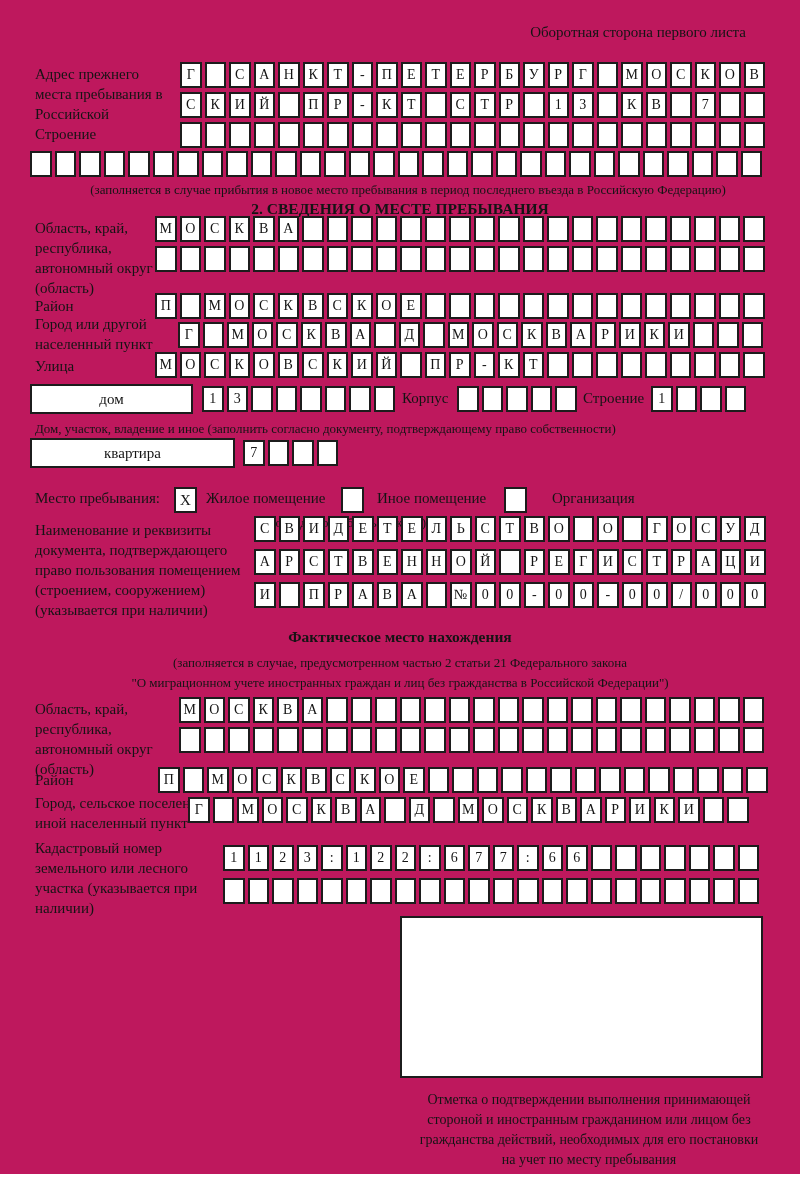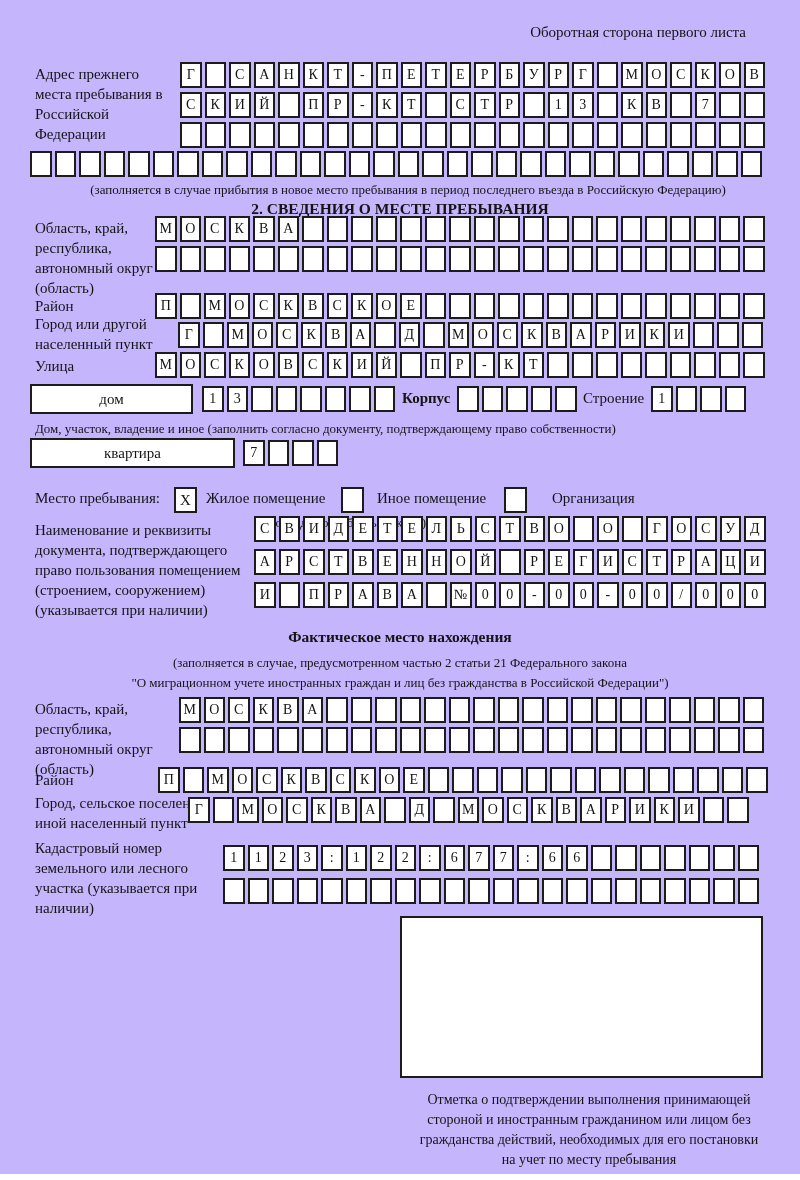--- a/index.html
+++ b/index.html
@@ -1,18 +1,18 @@
 <!DOCTYPE html>
 <html><head>
 <meta charset="utf-8">
 <style>
   html,body { margin:0; padding:0; background:#ffffff; }
   .page {
     position:relative; width:800px; height:1174px; overflow:hidden;
-    font-family:"Liberation Serif","DejaVu Serif",serif; color:#141414; background:#c4b5fd;
+    font-family:"Liberation Serif","DejaVu Serif",serif; color:#141414; background:#be185d;
   }
   .abs { position:absolute; }
   .label { font-size:15px; line-height:20px; }
   .caption { font-size:13px; line-height:17px; }
   .heading { font-weight:bold; font-size:15.5px; text-align:center; }
   .cellrow { position:absolute; display:flex; }
   .cell {
     width:21.5px; height:26px; box-sizing:border-box; border:2px solid #1c1c1c;
     margin-right:3px; flex:0 0 auto; text-align:center; font-size:14px; line-height:22px;
     font-family:"Liberation Serif","DejaVu Serif",serif; background:#fff;
@@ -29,21 +29,21 @@
   .markbox { position:absolute; box-sizing:border-box; border:2px solid #1c1c1c; background:#fff; }
   .centered { text-align:center; }
 </style>
 </head>
 <body>
 
 <div class="page">
 
   <div class="abs label" style="left:400px; top:22px; width:346px; text-align:right;">Оборотная сторона первого листа</div>
 
-  <div class="abs label" style="left:35px; top:64px; width:132px;">Адрес прежнего места пребывания в Российской Федерации</div>
+  <div class="abs label" style="left:35px; top:64px; width:132px;">Адрес прежнего места пребывания в Российской Строение</div>
   <div class="cellrow" style="left:180px; top:62px;">
       <div class="cell">Г</div>
       <div class="cell"></div>
       <div class="cell">С</div>
       <div class="cell">А</div>
       <div class="cell">Н</div>
       <div class="cell">К</div>
       <div class="cell">Т</div>
       <div class="cell">-</div>
       <div class="cell">П</div>
@@ -297,21 +297,21 @@
   <div class="cellrow" style="left:202px; top:386px;">
       <div class="cell">1</div>
       <div class="cell">3</div>
       <div class="cell"></div>
       <div class="cell"></div>
       <div class="cell"></div>
       <div class="cell"></div>
       <div class="cell"></div>
       <div class="cell"></div>
     </div>
-  <div class="inlinelabel" style="left:402px; top:390px;font-weight:bold;">Корпус</div>
+  <div class="inlinelabel" style="left:402px; top:390px;">Корпус</div>
   <div class="cellrow" style="left:457px; top:386px;">
       <div class="cell"></div>
       <div class="cell"></div>
       <div class="cell"></div>
       <div class="cell"></div>
       <div class="cell"></div>
     </div>
   <div class="inlinelabel" style="left:583px; top:390px;">Строение</div>
   <div class="cellrow" style="left:651px; top:386px;">
       <div class="cell">1</div>

